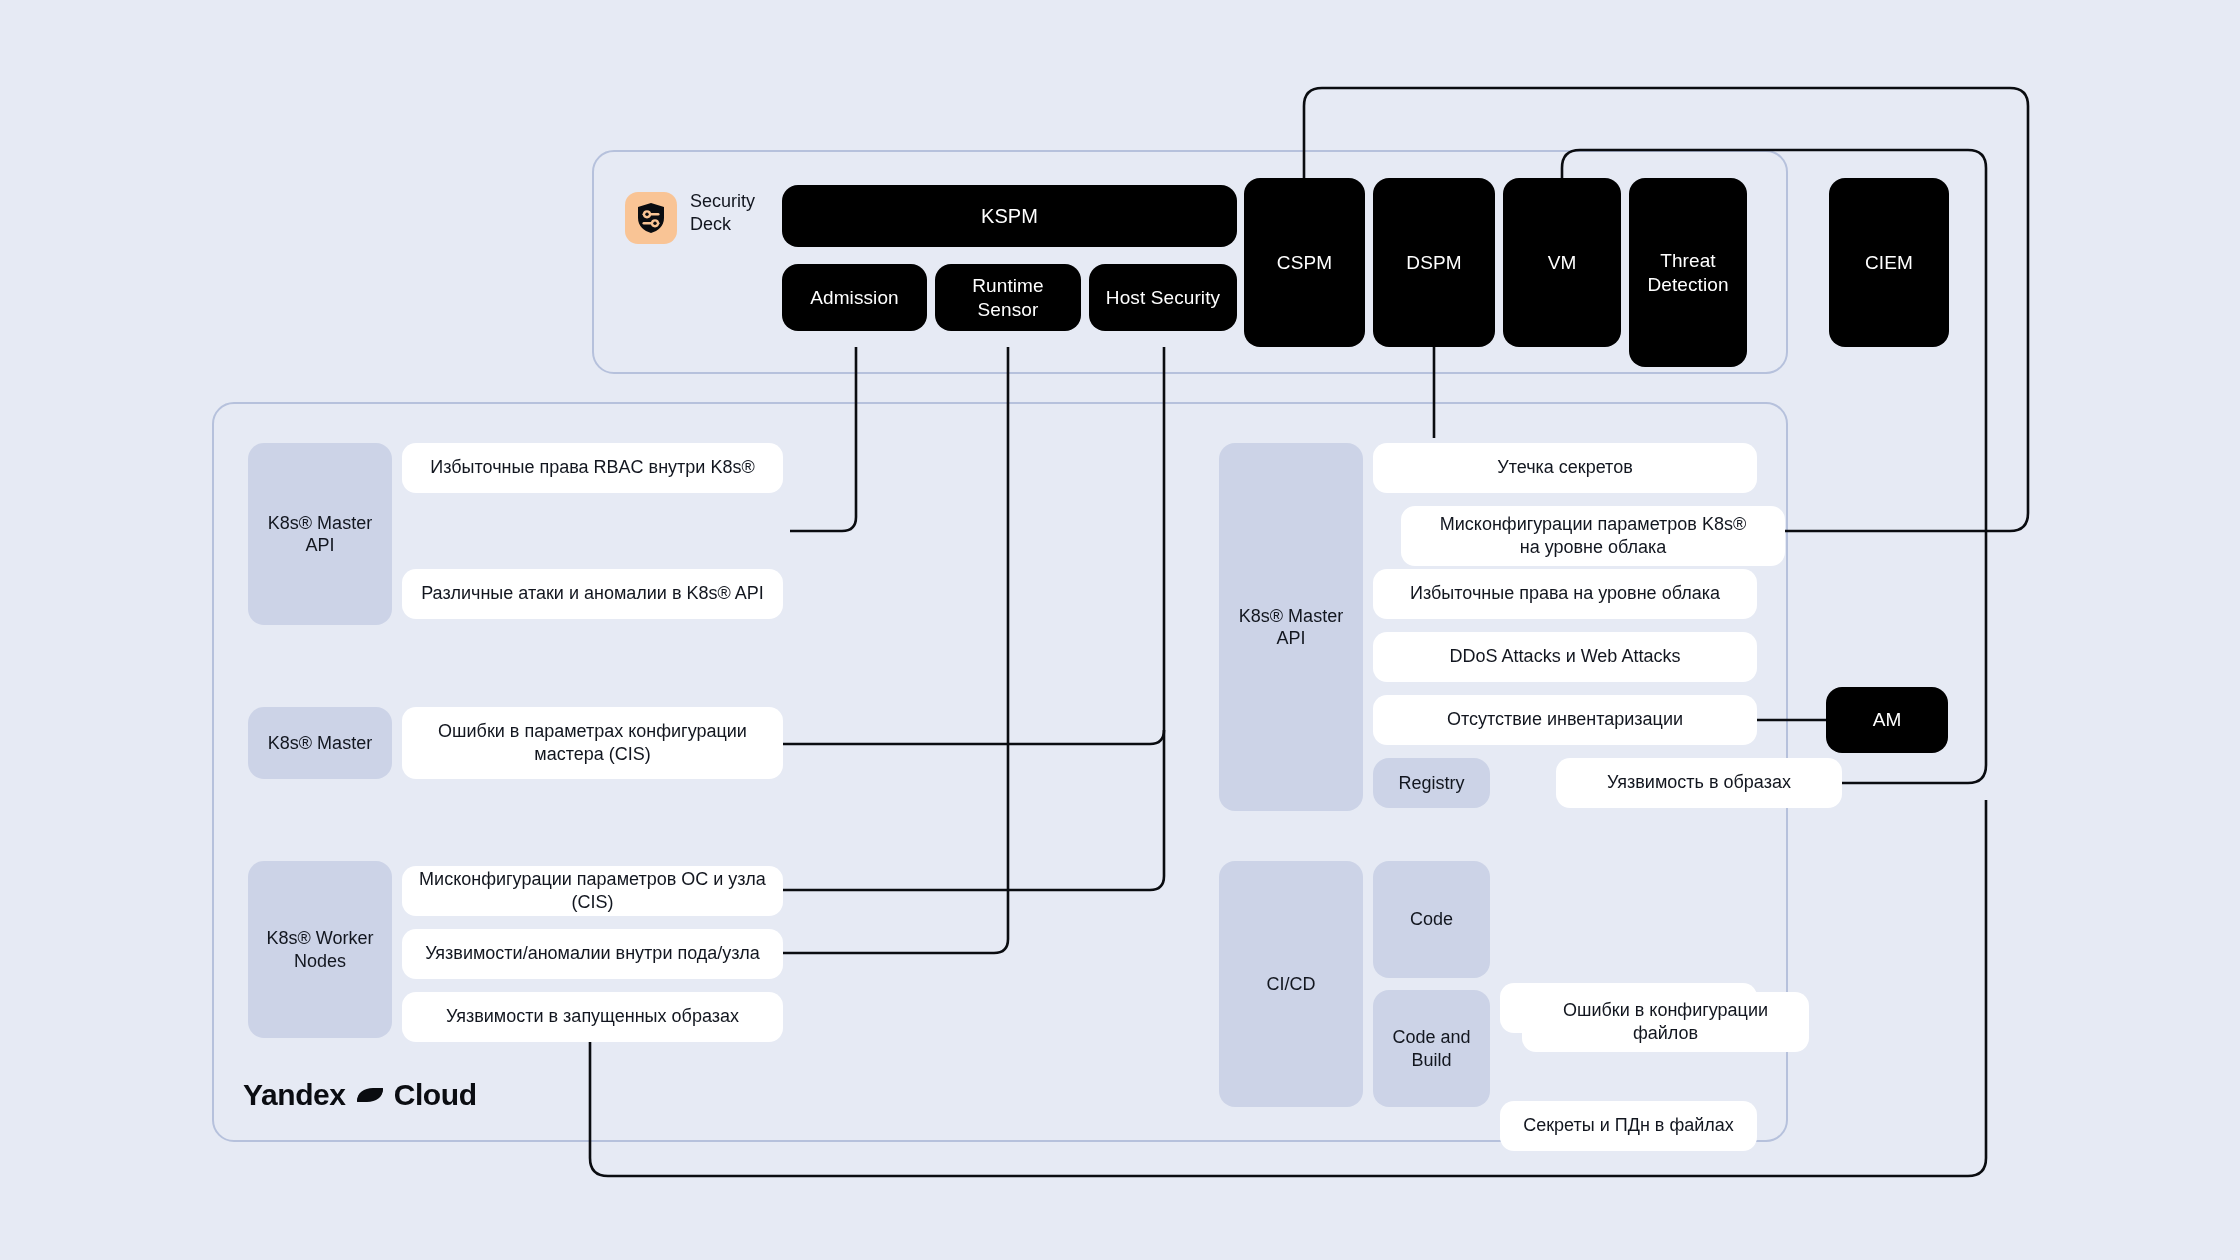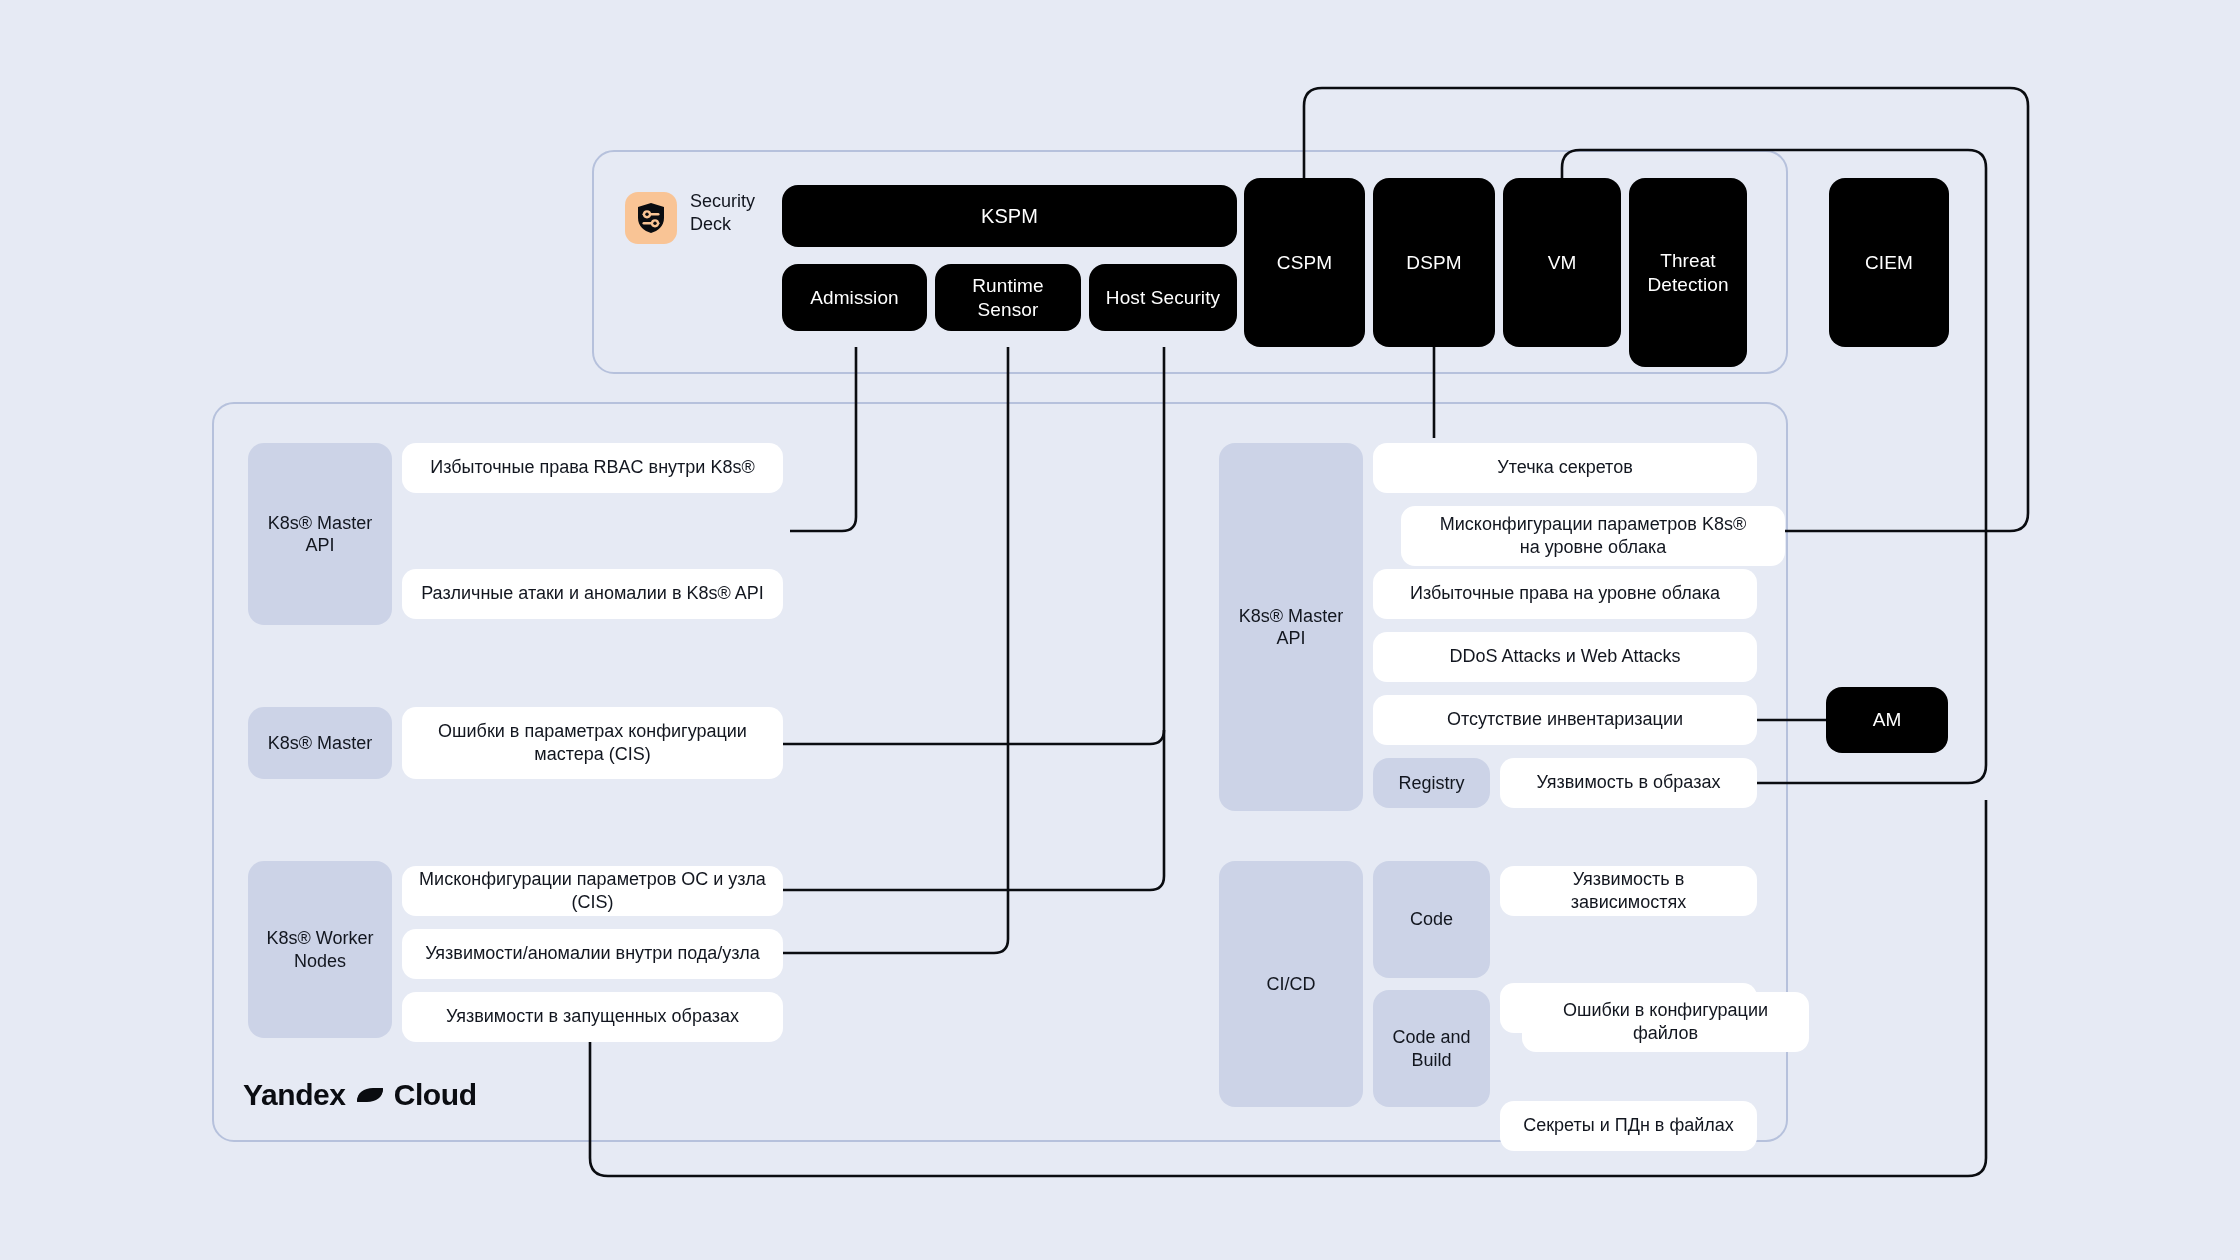--- a/index.html
+++ b/index.html
@@ -202,26 +202,25 @@
     <span>
       <span>Мисконфигурации параметров K8s®</span><br>
       <span>на уровне облака</span>
     </span>
   </div>
   <div class="card" style="left:1373px;top:569px;width:384px;height:50px;">Избыточные права на уровне облака</div>
   <div class="card" style="left:1373px;top:632px;width:384px;height:50px;">DDoS Attacks и Web Attacks</div>
   <div class="card" style="left:1373px;top:695px;width:384px;height:50px;">Отсутствие инвентаризации</div>
 
   <div class="group" style="left:1373px;top:758px;width:117px;height:50px;">Registry</div>
-  <div class="card" style="left:1500px;top:758px;width:257px;height:50px;">Уязвимость в образах</div>
+  <div class="card" style="left:1556px;top:758px;width:286px;height:50px;">Уязвимость в образах</div>
 
   <div class="group" style="left:1219px;top:861px;width:144px;height:246px;">CI/CD</div>
 
   <div class="group" style="left:1373px;top:861px;width:117px;height:117px;">Code</div>
-  <div class="card" style="left:1500px;top:866px;width:257px;height:50px;">Уязвимость в зависимостях</div>
   <div class="card" style="left:1500px;top:983px;width:257px;height:50px;">Уязвимость в коде</div>
 
   <div class="group" style="left:1373px;top:990px;width:117px;height:117px;">
     <span>
       <span>Code and</span><br>
       <span>Build</span>
     </span>
   </div>
   <div class="card" style="left:1500px;top:992px;width:287px;height:60px;margin-left:22px;">
     <span>

